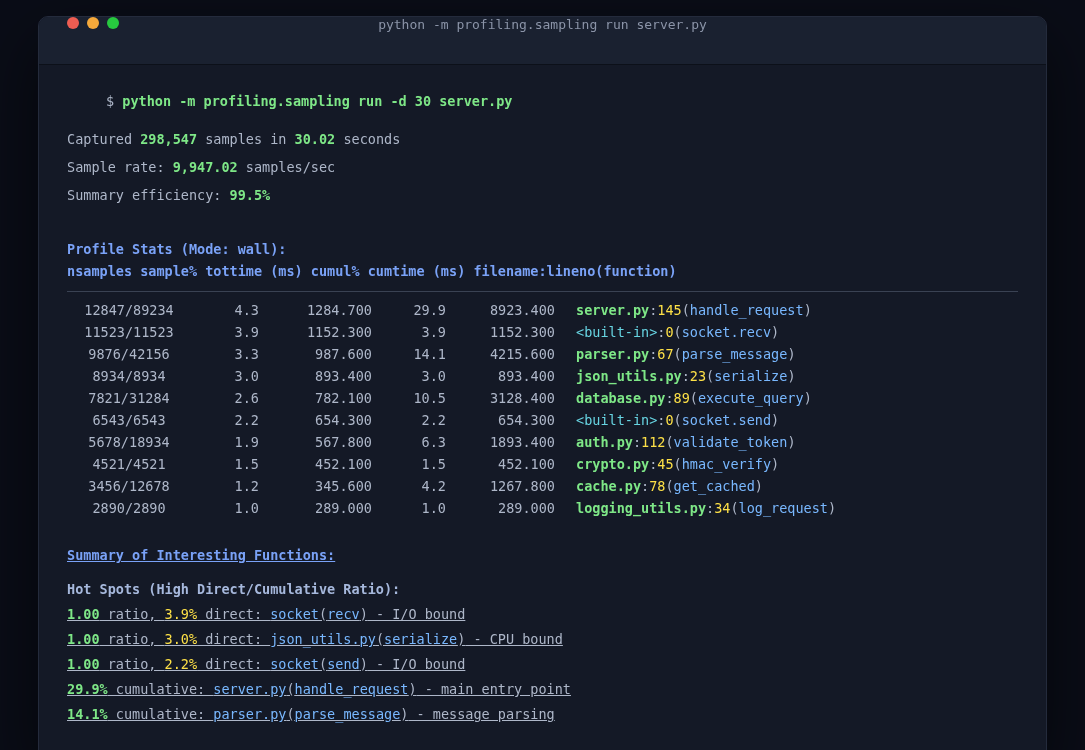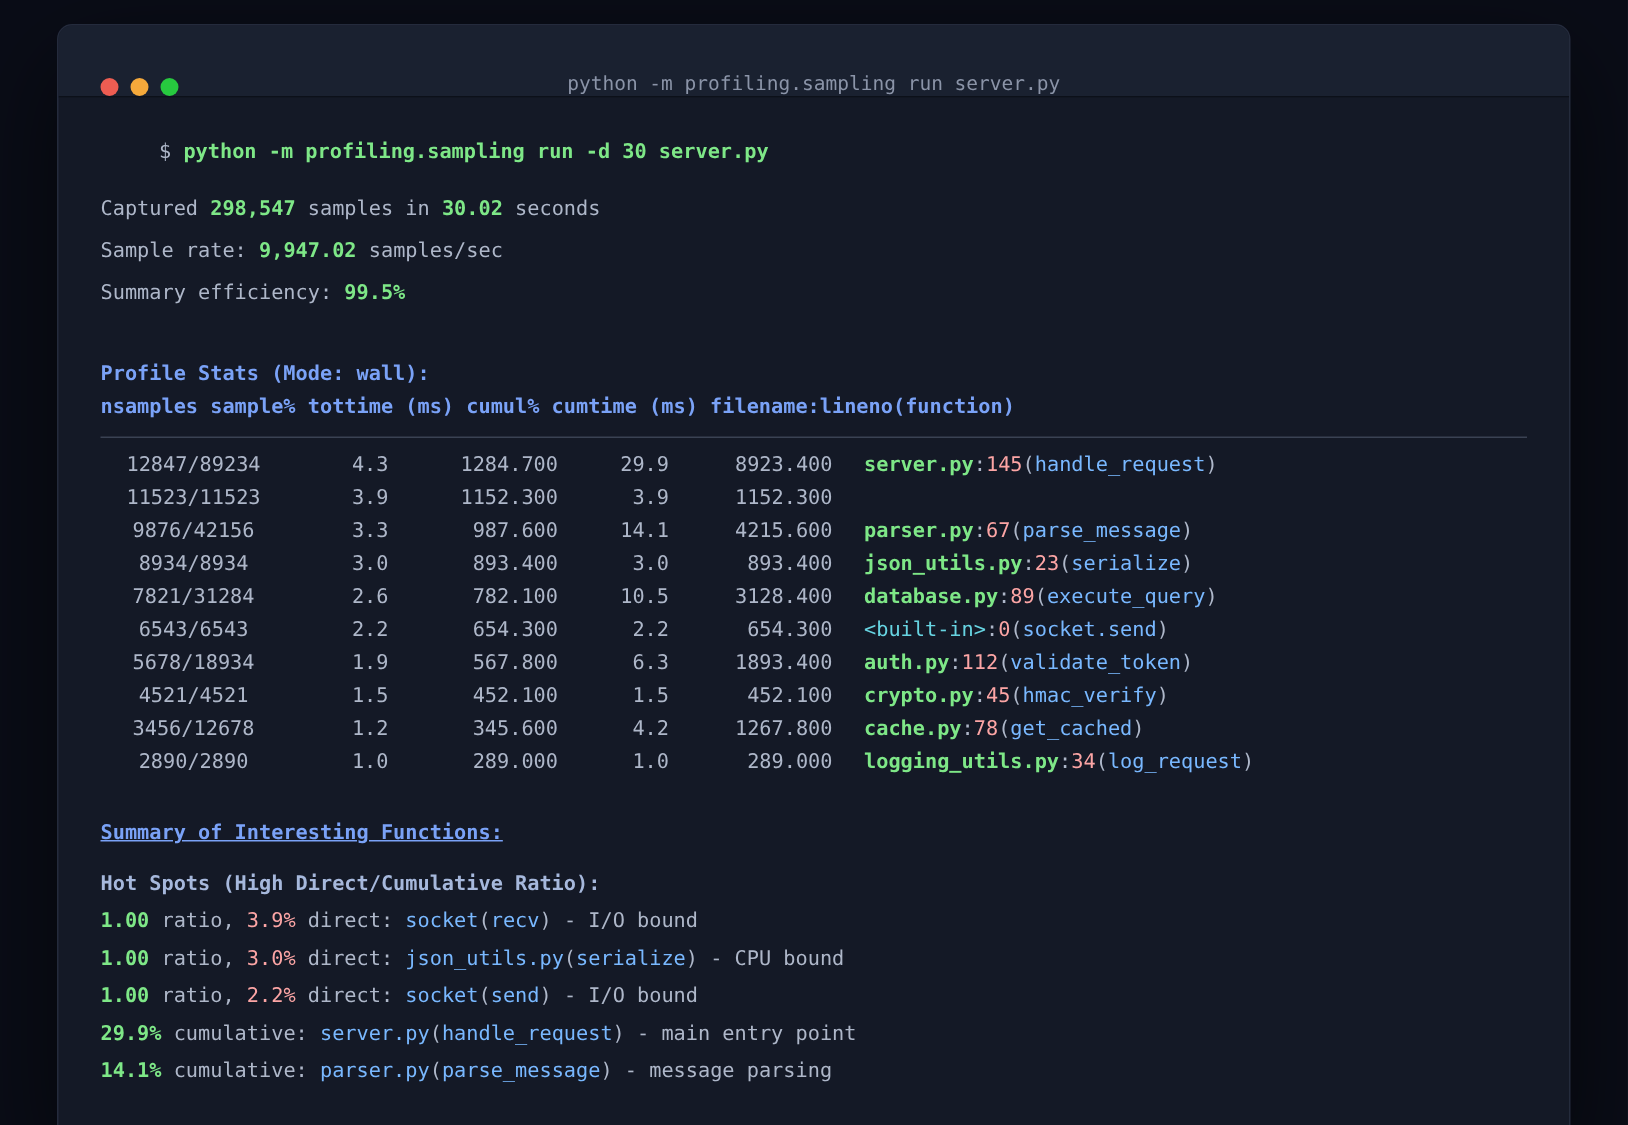--- a/index.html
+++ b/index.html
@@ -12,54 +12,54 @@
   }
   .window {
     width:1009px; margin:16px auto 0;
     background:#141926;
     border:1px solid #242b3c;
     border-radius:10px;
     overflow:hidden;
     box-shadow:0 24px 70px rgba(0,0,0,.55);
   }
   .titlebar {
-    height:48px; display:flex; align-items:flex-end; position:relative;
+    height:48px; display:flex; align-items:flex-start; position:relative;
     background:#1a2130; border-bottom:1px solid #0c1019;
   }
   .dots { display:flex; gap:8px; padding-left:28px; position:relative; z-index:2; }
   .dot { width:12px; height:12px; border-radius:50%; display:inline-block; }
   .dot-red { background:#ee5d52; }
   .dot-yellow { background:#f5a93b; }
   .dot-green { background:#27c93f; }
   .title { position:absolute; left:0; right:0; text-align:center; color:#8b94a8; font-size:13px; }
   .content { padding:25px 28px 36px; line-height:22px; }
   .line { white-space:pre; }
   .cmd { margin-bottom:16px;margin-left:39px; }
   .para { margin-bottom:6px; }
   .head { color:#7aa2f7; font-weight:700; }
   .subhead { color:#a6b8dc; font-weight:700; }
   .green { color:#7ee787; font-weight:600; }
-  .orange { color:#fca5a5; }
+  .orange { color:#fde047; }
   .blue { color:#79b8ff; }
   .cyan { color:#67d4e2; }
   .fg { color:#aeb7c9; }
   .stats-head { margin-top:32px; }
   .rule { border:none; border-top:1px solid #3a4253; margin:9px 0 7px; }
   .trow { display:flex; }
   .c { white-space:pre; }
   .c1 { width:124px; text-align:center; }
   .c2 { width:68px; text-align:right; }
   .c3 { width:113px; text-align:right; }
   .c4 { width:74px; text-align:right; }
   .c5 { width:109px; text-align:right; }
   .c6 { margin-left:21px; }
   .summary-head { margin-top:25px;text-decoration:underline; }
   .hot-head { margin-top:12px; }
   .orch-head { margin-top:19px; }
-  .sline { margin-top:3px; }
+  .sline { margin-top:3px;text-decoration:underline; }
 </style>
 </head>
 <body>
 
 <div class="window">
   <div class="titlebar">
     <div class="dots">
       <span class="dot dot-red"></span>
       <span class="dot dot-yellow"></span>
       <span class="dot dot-green"></span>
@@ -88,20 +88,21 @@
         <span class="c c5">8923.400</span>
         <span class="c c6"><span class="green">server.py</span><span class="fg">:</span><span class="orange">145</span><span class="fg">(</span><span class="blue">handle_request</span><span class="fg">)</span></span>
       </div>
 
     <div class="trow">
         <span class="c c1">11523/11523</span>
         <span class="c c2">3.9</span>
         <span class="c c3">1152.300</span>
         <span class="c c4">3.9</span>
         <span class="c c5">1152.300</span>
+        <span class="c c6"><span class="cyan">&lt;built-in&gt;</span><span class="fg">:</span><span class="orange">0</span><span class="fg">(</span><span class="blue">socket.recv</span><span class="fg">)</span></span>
       </div>
 
     <div class="trow">
         <span class="c c1">9876/42156</span>
         <span class="c c2">3.3</span>
         <span class="c c3">987.600</span>
         <span class="c c4">14.1</span>
         <span class="c c5">4215.600</span>
         <span class="c c6"><span class="green">parser.py</span><span class="fg">:</span><span class="orange">67</span><span class="fg">(</span><span class="blue">parse_message</span><span class="fg">)</span></span>
       </div>

